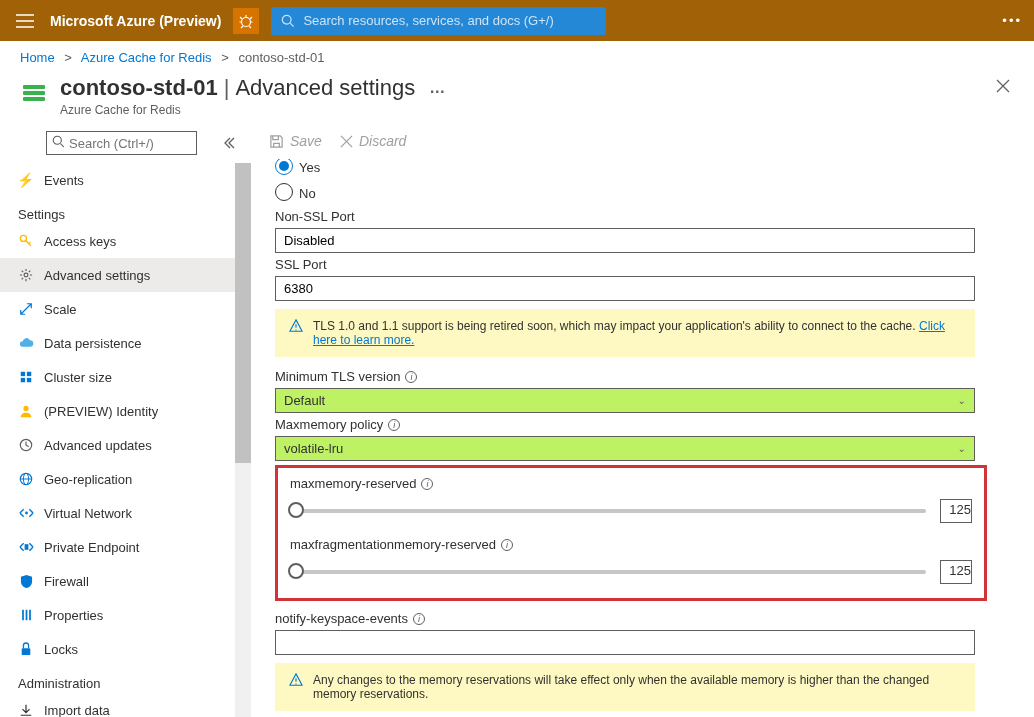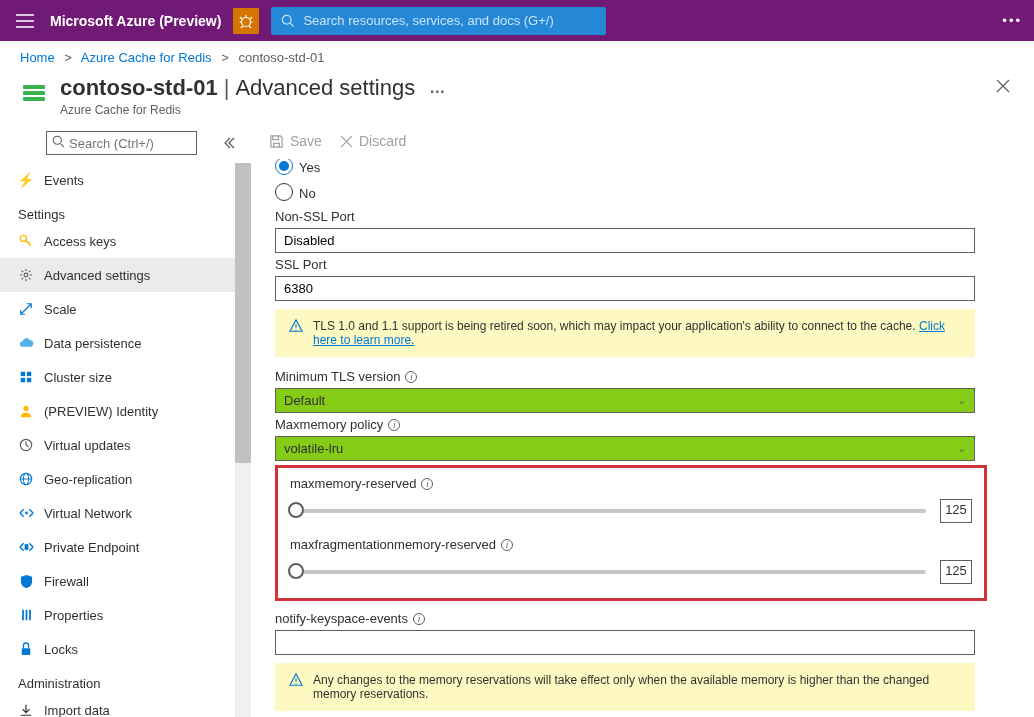--- a/index.html
+++ b/index.html
@@ -1,19 +1,19 @@
 <!DOCTYPE html>
 <html><head>
 <meta charset="utf-8">
 <style>
 * { margin: 0; padding: 0; box-sizing: border-box; font-family: "Segoe UI", -apple-system, sans-serif; }
 body { width: 1034px; height: 717px; overflow: hidden; background: #fff; font-size: 13px; color: #323130; }
 
 
-.topbar { background: #701a75; height: 41px; display: flex; align-items: center; padding: 0 12px; gap: 12px; }
+.topbar { background: #a16207; height: 41px; display: flex; align-items: center; padding: 0 12px; gap: 12px; }
 .hamburger { color: #fff; cursor: pointer; padding: 4px; }
 .brand { color: #fff; font-weight: 600; font-size: 14px; }
 .bugicon { width: 26px; height: 26px; background: #d67400; display: flex; align-items: center; justify-content: center; color: #fff; }
 .searchbar { flex: 0 0 335px; height: 28px; background: #2588d6; border-radius: 2px; display: flex; align-items: center; padding: 0 10px; gap: 8px; color: #cbe3f6; font-size: 13px; }
 .topbar-right { margin-left: auto; color: #fff; letter-spacing: 2px; cursor: pointer; }
 
 
 .breadcrumb { padding: 9px 20px 4px; font-size: 13px; }
 .breadcrumb a { color: #0078d4; text-decoration: none; }
 .breadcrumb .sep { color: #605e5c; margin: 0 6px; }
@@ -41,40 +41,40 @@
 .nav-item { display: flex; align-items: center; gap: 10px; padding: 6px 18px; height: 34px; cursor: pointer; font-size: 13px; }
 .nav-item.selected { background: #edebe9; }
 .nav-section { padding: 10px 18px 2px; font-size: 13px; color: #323130; font-weight: 400; }
 .nav-icon { width: 16px; height: 16px; display: flex; align-items: center; justify-content: center; font-size: 14px; }
 .scrollbar-track { width: 16px; background: #f0f0f0; position: absolute; right: 0; top: 38px; bottom: 0; }
 .scrollbar-thumb { width: 16px; background: #c1c1c1; position: absolute; }
 
 
 .main { flex: 1; display: flex; flex-direction: column; position: relative; }
 .cmdbar { display: flex; align-items: center; gap: 18px; padding: 8px 18px 10px; color: #a19f9d; font-size: 14px; }
-.cmdbar .cmd { display: flex; align-items: center; gap: 6px; cursor: pointer; }
+.cmdbar .cmd { display: flex; align-items: center; gap: 6px; cursor: pointer; font-style: italic; }
 .main-scroll { flex: 1; overflow: hidden; padding: 0 24px 0 24px; position: relative; }
 .field-group { margin-bottom: 4px; }
 .field-label { font-size: 13px; color: #323130; margin-bottom: 4px; display: flex; align-items: center; gap: 5px; }
 .info-i { width: 12px; height: 12px; border: 1px solid #605e5c; border-radius: 50%; display: inline-flex; align-items: center; justify-content: center; font-size: 9px; color: #605e5c; font-style: italic; cursor: pointer; }
 .text-input { width: 700px; height: 25px; border: 1px solid #605e5c; padding: 0 8px; font-size: 13px; background: #fff; }
 .text-input.full { width: 700px; }
-.select-input { width: 700px; height: 25px; border: 1px solid #605e5c; padding: 0 8px; font-size: 13px; background: #84cc16; display: flex; align-items: center; justify-content: space-between; cursor: pointer; }
+.select-input { width: 700px; height: 25px; border: 1px solid #605e5c; padding: 0 8px; font-size: 13px; background: #bef264; display: flex; align-items: center; justify-content: space-between; cursor: pointer; }
 .chev-down { font-size: 10px; color: #605e5c; }
 .radio-row { display: flex; align-items: flex-end; gap: 6px; margin-bottom: 8px; cursor: pointer; }
 .radio-outer { width: 18px; height: 18px; border: 1px solid #323130; border-radius: 50%; display: flex; align-items: center; justify-content: center; }
 .radio-outer.checked { border-color: #0078d4; }
 .radio-inner { width: 10px; height: 10px; background: #0078d4; border-radius: 50%; }
 .infobar { background: #fef9c3; border: 0; padding: 10px 14px; margin: 8px 0 12px; font-size: 12px; color: #323130; display: flex; gap: 10px; width: 700px; }
 .infobar .warn-icon { color: #0078d4; flex-shrink: 0; }
 .infobar a { color: #0078d4; text-decoration: underline; }
 .slider-row { display: flex; align-items: center; gap: 14px; margin-top: 8px; }
 .slider-track { flex: 0 0 636px; height: 4px; background: #c8c6c4; position: relative; border-radius: 2px; }
 .slider-thumb { width: 16px; height: 16px; border: 2px solid #605e5c; background: #fff; border-radius: 50%; position: absolute; top: -7px; left: -2px; cursor: grab; }
-.slider-value { width: 40px; height: 24px; border: 1px solid #605e5c; text-align: center; font-size: 13px; padding-top: 2px; }
+.slider-value { width: 40px; height: 24px; border: 1px solid #605e5c; text-align: right; font-size: 13px; padding-top: 2px; }
 .highlight-box { border: 3px solid #d13438; padding: 8px 12px 14px; margin-bottom: 10px; width: 712px; }
 
 svg { display: block; }
 </style>
 </head>
 <body>
 
 <div class="topbar">
   <span class="hamburger">
     <svg width="18" height="14" viewBox="0 0 18 14">
@@ -214,21 +214,21 @@
           </span>
         <span>(PREVIEW) Identity</span>
       </div>
       <div class="nav-item">
         <span class="nav-icon">
             <svg width="14" height="14" viewBox="0 0 16 16">
               <circle cx="8" cy="8" r="6.5" fill="none" stroke="#605e5c" stroke-width="1.3"></circle>
               <path d="M8 4v4l3 2" stroke="#605e5c" stroke-width="1.3" fill="none"></path>
             </svg>
           </span>
-        <span>Virtual updates</span>
+        <span>Advanced updates</span>
       </div>
       <div class="nav-item">
         <span class="nav-icon">
             <svg width="14" height="14" viewBox="0 0 16 16">
               <circle cx="8" cy="8" r="6.5" fill="none" stroke="#0078d4" stroke-width="1.3"></circle>
               <ellipse cx="8" cy="8" rx="3" ry="6.5" fill="none" stroke="#0078d4" stroke-width="1.1"></ellipse>
               <path d="M1.5 8h13" stroke="#0078d4" stroke-width="1.1"></path>
             </svg>
           </span>
         <span>Geo-replication</span>

